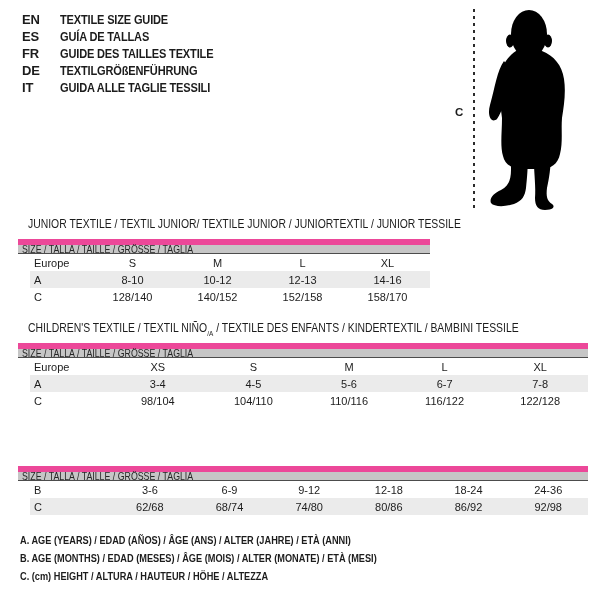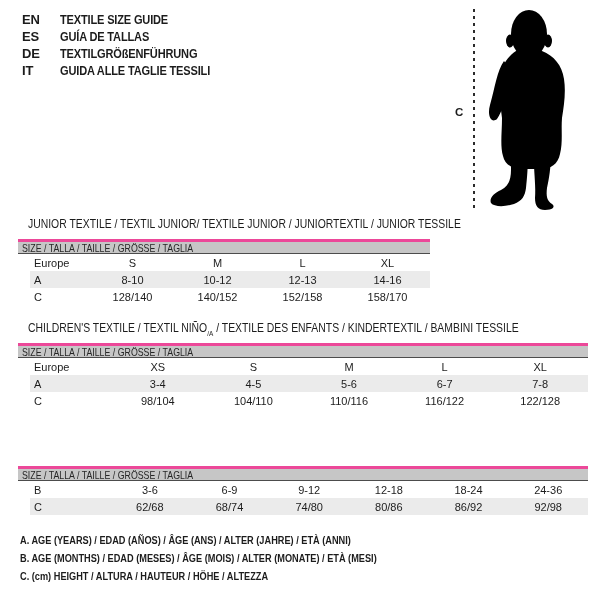--- a/index.html
+++ b/index.html
@@ -18,21 +18,21 @@
 
   
   .dash{position:absolute;left:473px;top:9px;width:2px;height:199px;
     background:repeating-linear-gradient(to bottom,#2b2b2b 0 3px,transparent 3px 7px);}
   .fig-label{position:absolute;left:455px;top:106px;font-size:11.5px;font-weight:bold;}
   .baby{position:absolute;left:485px;top:6px;}
 
   
   .tbl-title{position:absolute;left:28px;font-size:13px;font-weight:normal;line-height:16px;}
   .tbl{position:absolute;left:18px;}
-  .band{height:15px;background:#c6c6c6;border-top:3px solid #ec4899;border-bottom:1px solid #4c4c4c;
+  .band{height:15px;background:#c6c6c6;border-top:6px solid #ec4899;border-bottom:1px solid #4c4c4c;
     box-sizing:border-box;display:flex;align-items:center;padding-left:4px;font-size:11px;color:#262626;}
   .trow{display:flex;align-items:center;height:17px;font-size:11px;margin-left:12px;}
   .trow.alt{background:#ebebeb;}
   .c0{box-sizing:border-box;padding-left:4px;text-align:left;}
   .tbl-junior .c0{width:60px;}
   .tbl-wide .c0{width:80px;}
   .cc{flex:1;text-align:center;}
   .t1{top:239px;width:412px;}
   .t2{top:343px;width:570px;}
   .t3{top:466px;width:570px;}
@@ -51,20 +51,24 @@
 <div class="page">
 
   <div class="langs">
     <div class="lang-row">
       <span class="lang-code">EN</span>
       <span class="cond85">TEXTILE SIZE GUIDE</span>
     </div>
     <div class="lang-row">
       <span class="lang-code">ES</span>
       <span class="cond85">GUÍA DE TALLAS</span>
+    </div>
+    <div class="lang-row">
+      <span class="lang-code">FR</span>
+      <span class="cond85">GUIDE DES TAILLES TEXTILE</span>
     </div>
     <div class="lang-row">
       <span class="lang-code">DE</span>
       <span class="cond85">TEXTILGRÖßENFÜHRUNG</span>
     </div>
     <div class="lang-row">
       <span class="lang-code">IT</span>
       <span class="cond85">GUIDA ALLE TAGLIE TESSILI</span>
     </div>
   </div>

